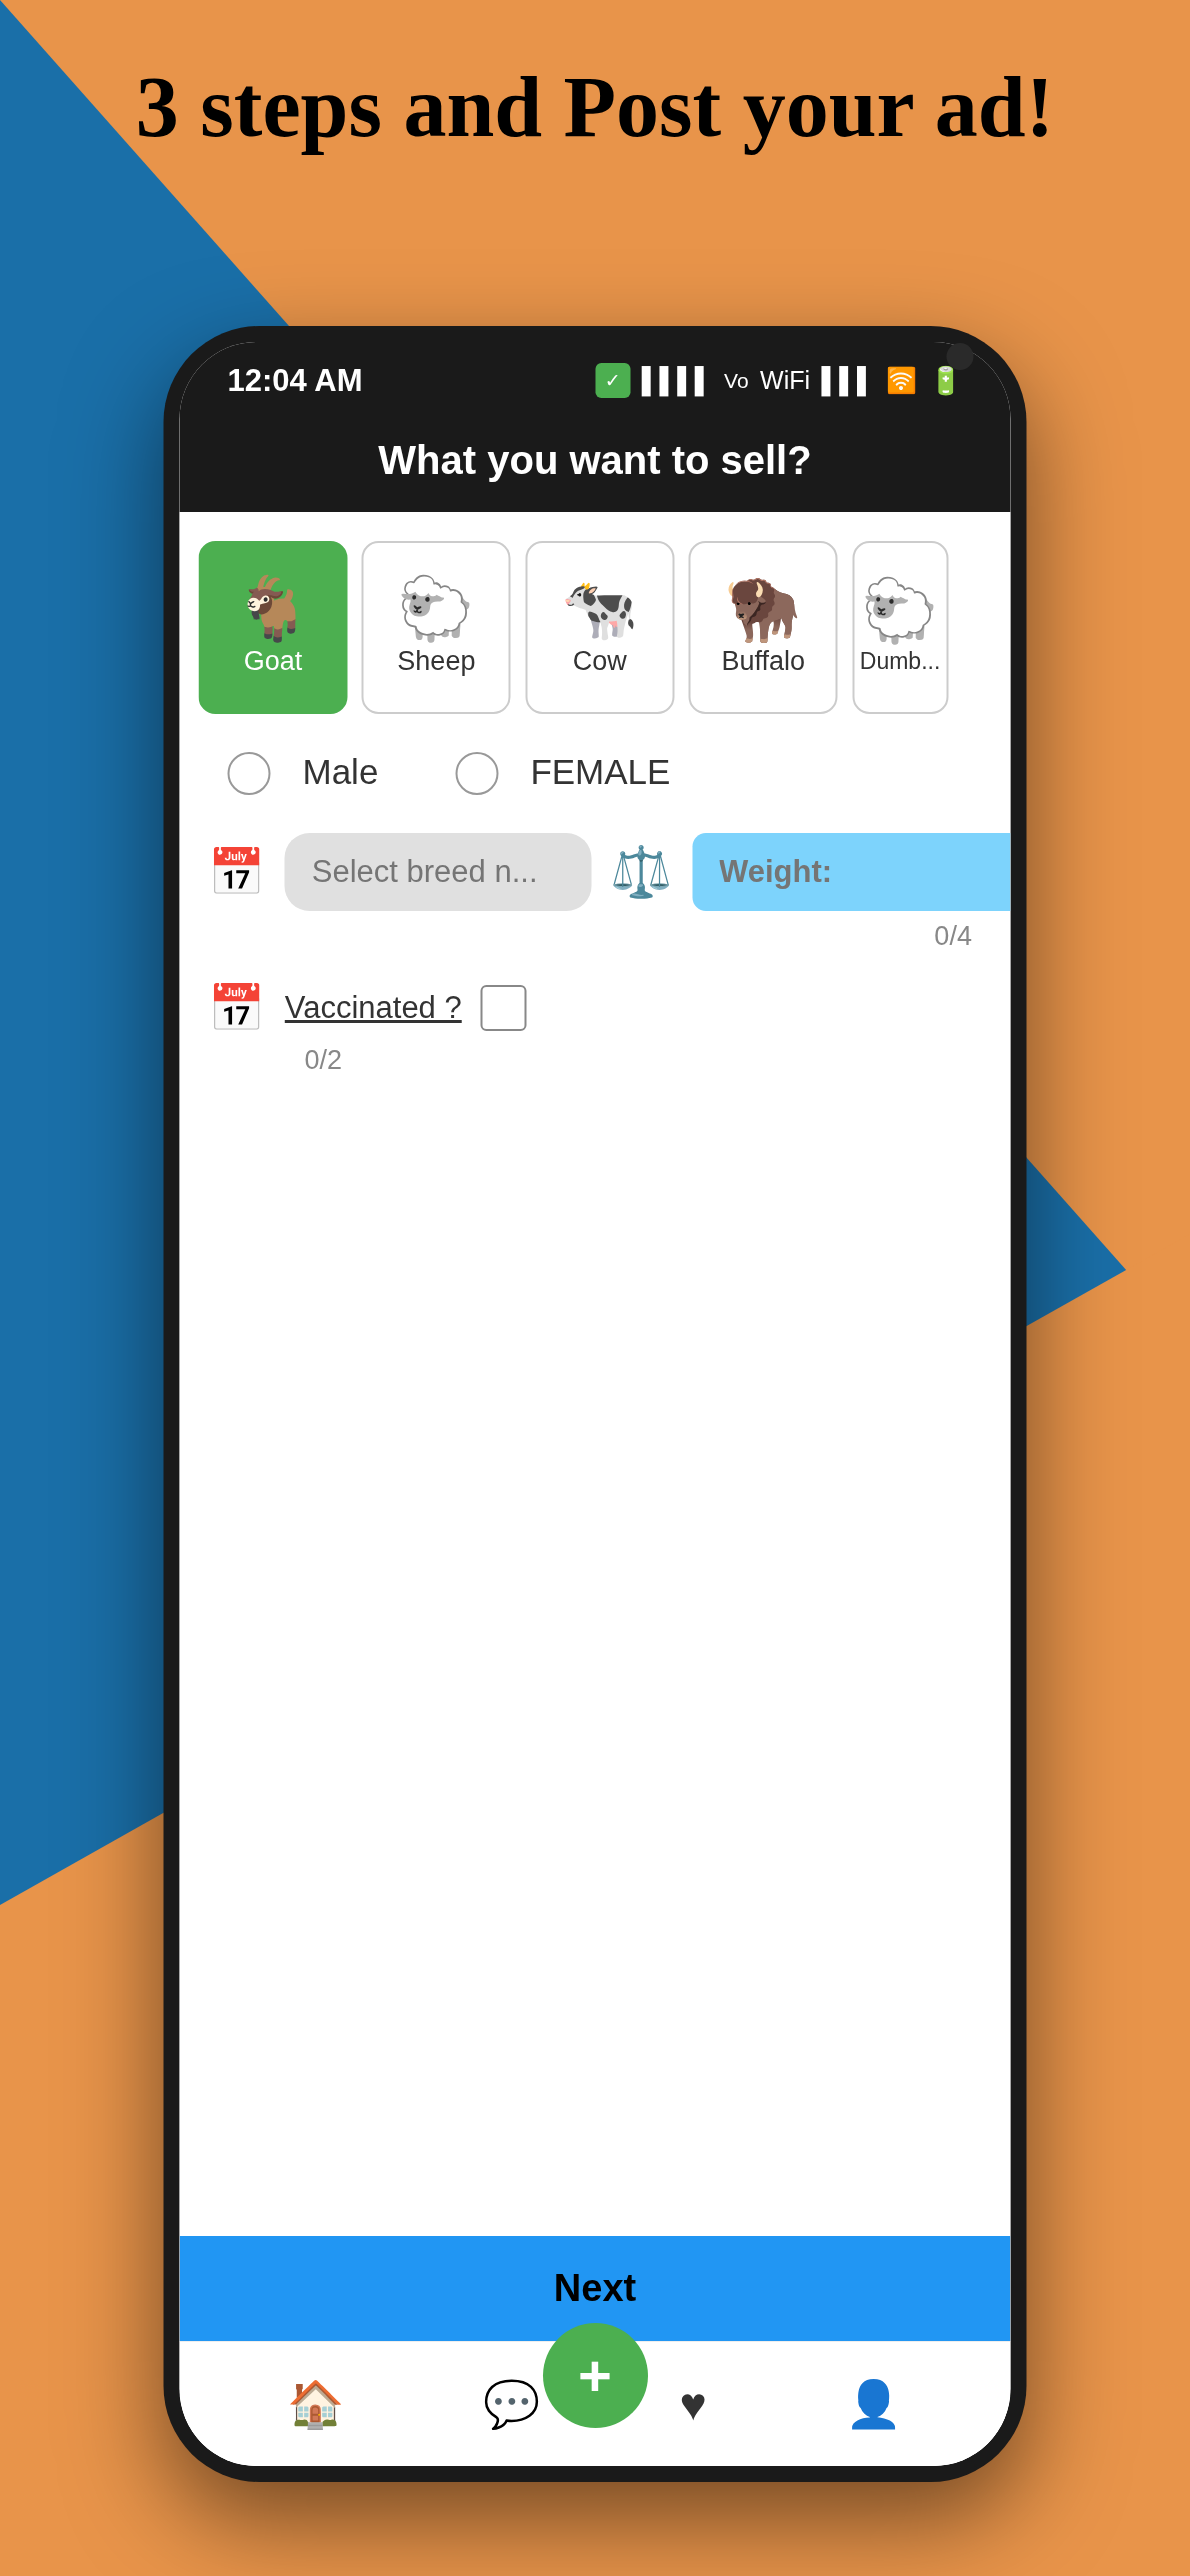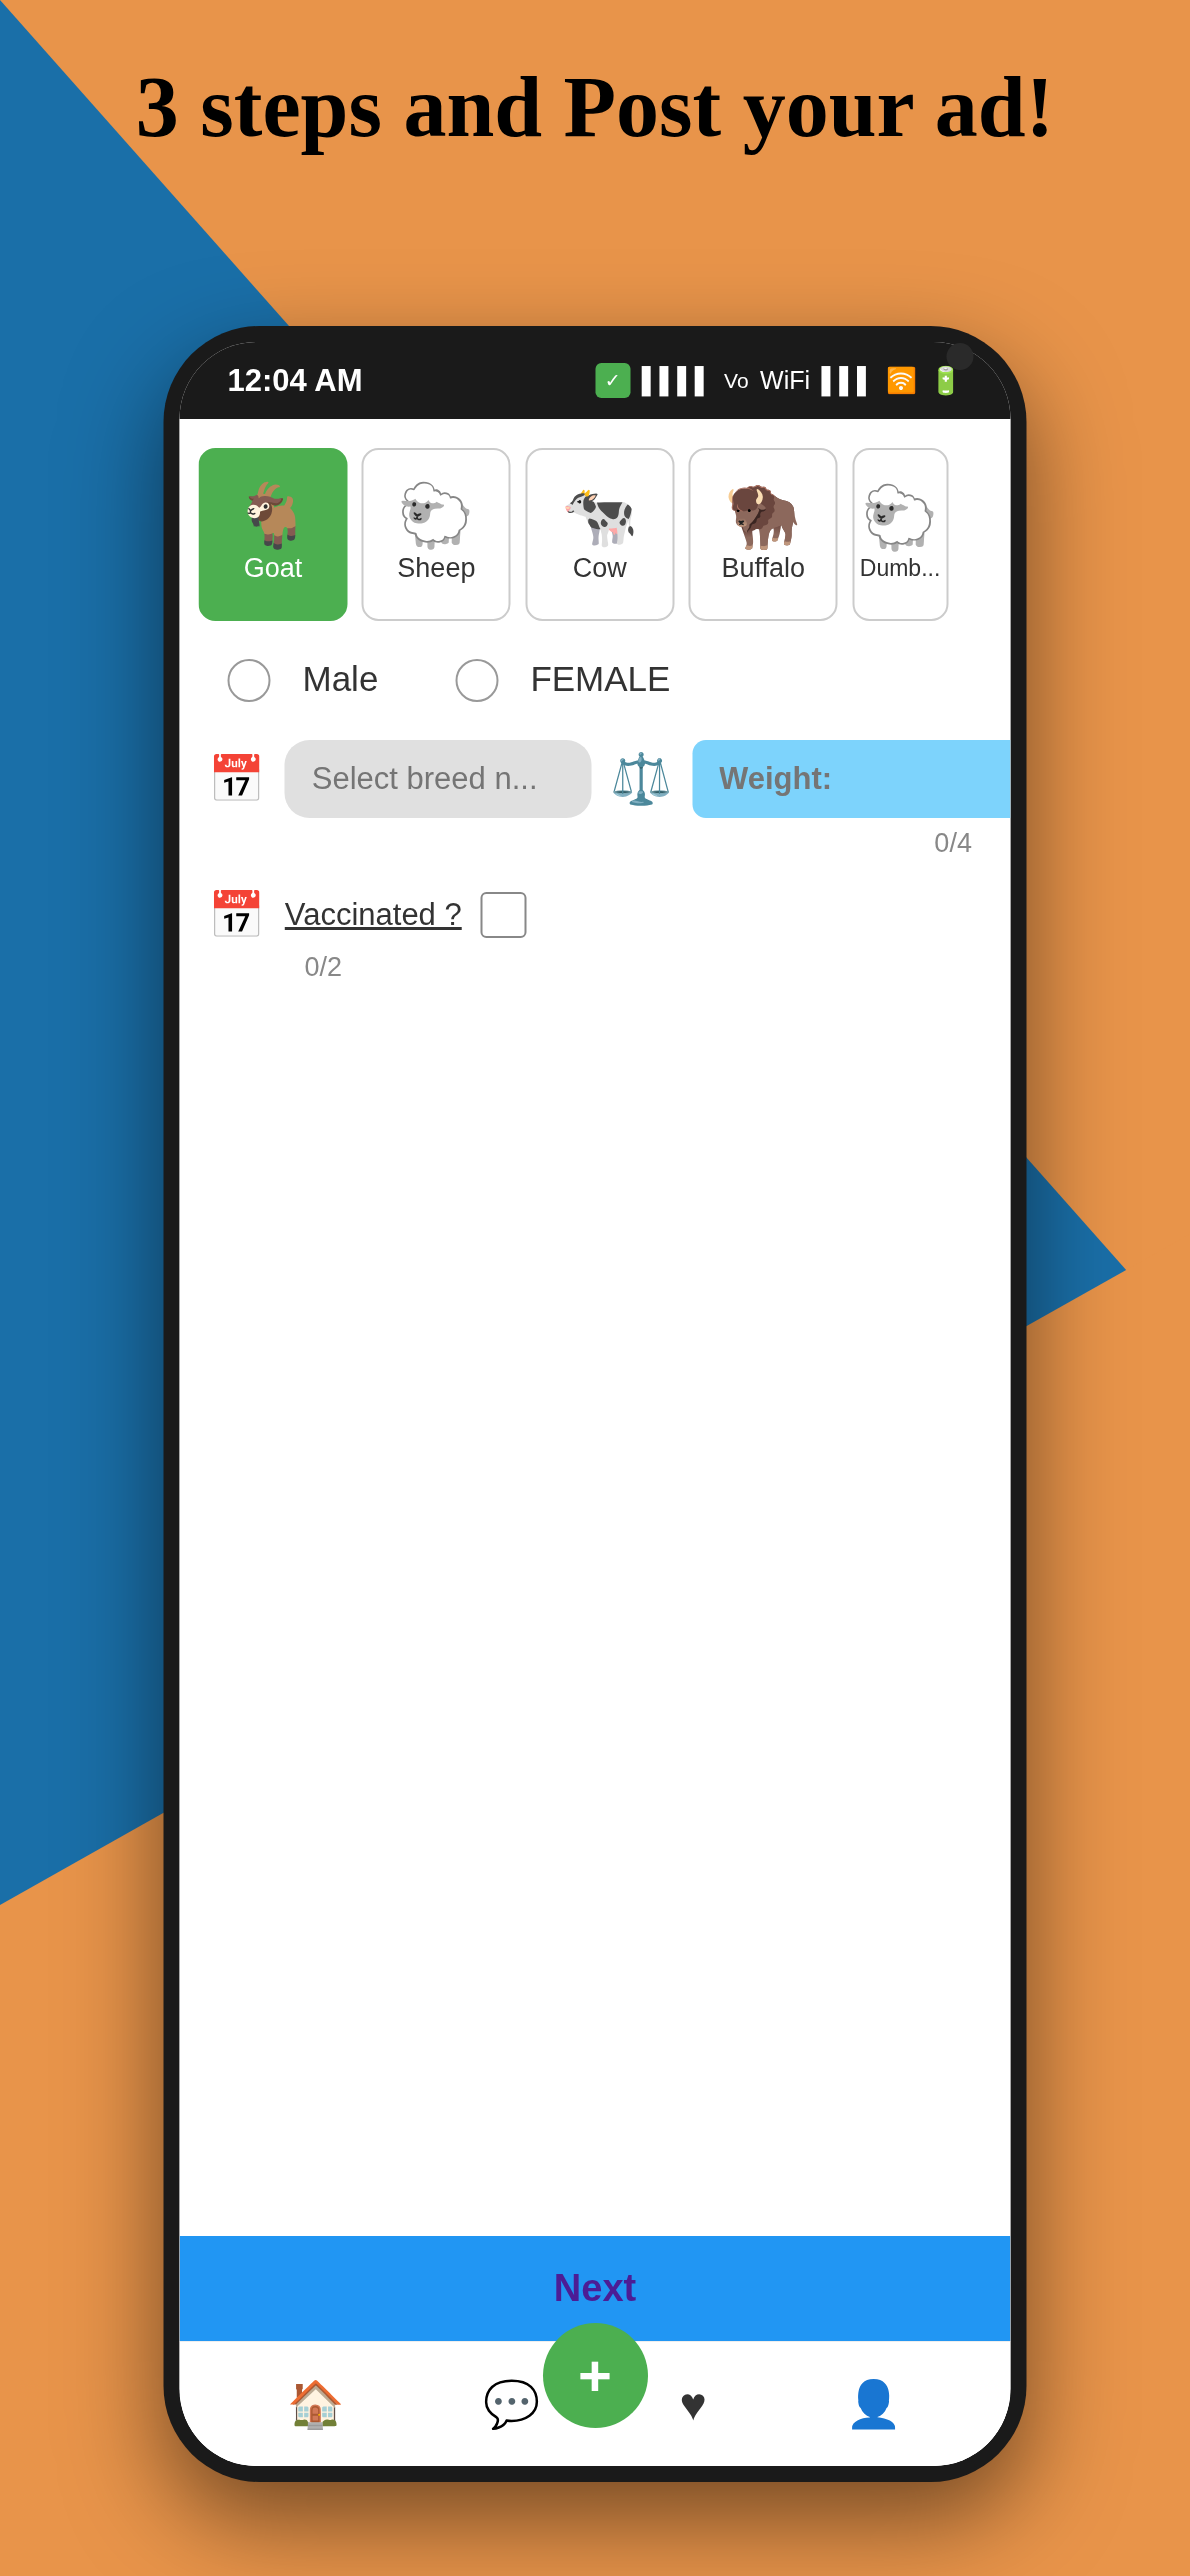--- a/index.html
+++ b/index.html
@@ -310,21 +310,21 @@
       background: white;
       flex-shrink: 0;
     }
 
     
     .spacer { flex: 1; }
 
     
     .next-button {
       background: #2196F3;
-      color: #4c1d95;
+      color: #000000;
       text-align: center;
       padding: 31px;
       font-size: 38px;
       font-weight: bold;
       cursor: pointer;
       flex-shrink: 0;
     }
 
     
     .bottom-nav {
@@ -411,20 +411,23 @@
           </span>
           <span>▌▌▌▌</span>
           <span style="font-size:21px">Vo</span>
           <span>WiFi</span>
           <span>▌▌▌</span>
           <span>🛜</span>
           <span style="font-size:27px">🔋</span>
         </div>
       </div>
 
+      <div class="app-header">
+        <div class="app-title">What you want to sell?</div>
+      </div>
 
       <div class="content-area">
 
         <div class="animals-section">
           <div class="animals-row">
 
             <div class="animal-card selected">
               <span class="animal-emoji">🐐</span>
               <span class="animal-label">Goat</span>
             </div>

